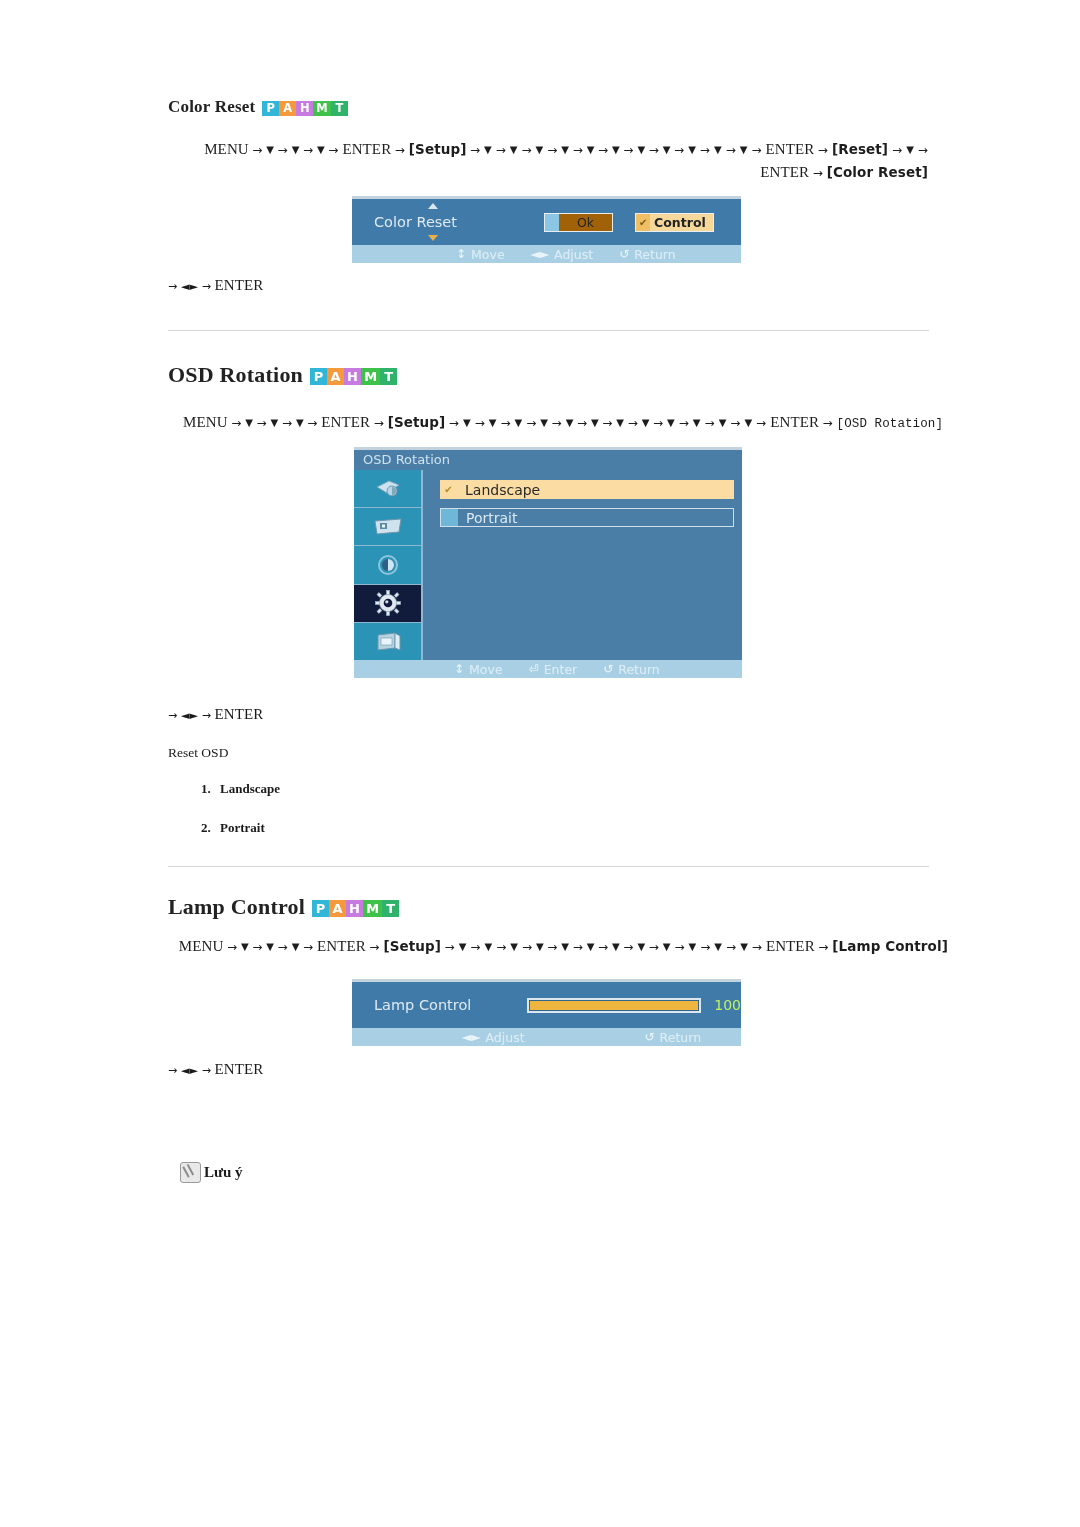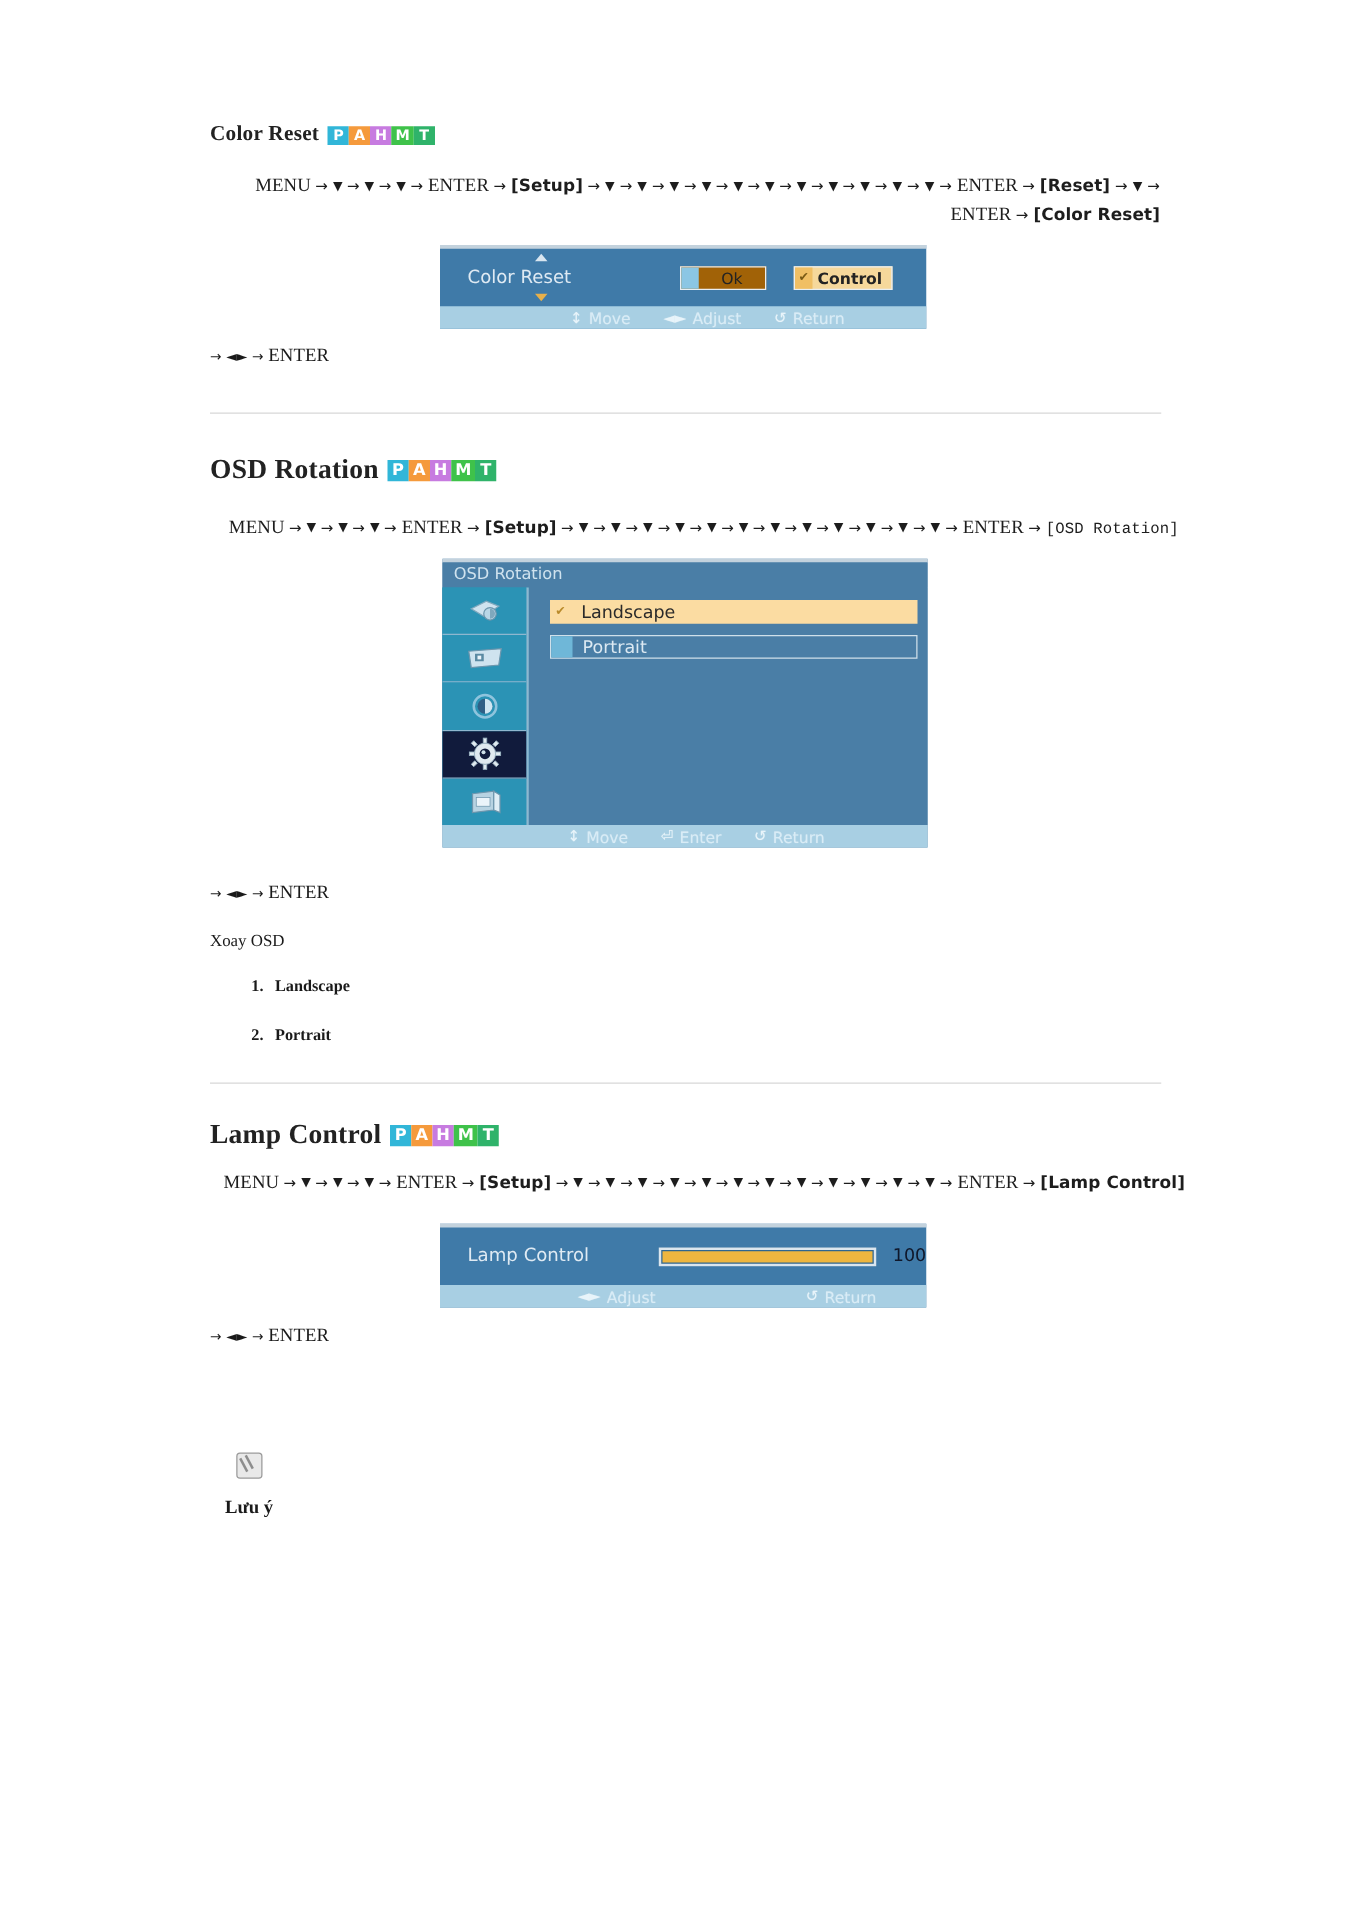--- a/index.html
+++ b/index.html
@@ -189,21 +189,21 @@
     width: 175px;
     height: 15px;
     border: 2px solid #dbe6ee;
     background: #2f6690;
     box-sizing: border-box;
     padding: 1px;
   }
   .slider .fill { height: 100%; background: #eeb63f; }
   .slider-val {
     margin-left: 13px;
-    color: #0f172a;
+    color: #bef264;
     font-size: 14px;
   }
 
   
   .osd-menu {
     width: 388px;
     font-family: "DejaVu Sans", sans-serif;
     background: #4a7ea6;
     border-top: 3px solid #c3d2dd;
     box-sizing: border-box;
@@ -266,25 +266,24 @@
     background: #4a7ea6;
     border: 1px solid #cfe0ea;
     color: #dce9f2;
   }
   .opt.unselected .mark { background: #6fb7d8; }
 
   
   .note-head {
     display: flex;
     align-items: center;
-    gap: 15px;
+    gap: 3px;
     font-weight: bold;
     font-size: 15px;
     color: #1a1a1a;
-    flex-direction: column;
   }
   .note-icon {
     width: 19px; height: 19px;
     border: 1px solid #9a9a9a;
     border-radius: 3px;
     background: #e9e9e9;
     position: relative;
     display: inline-block;
   }
   .note-icon::after {
@@ -445,21 +444,21 @@
         </span>
         <span class="fitem">
           <span class="gl">↺</span>
           <span>Return</span>
         </span>
       </div>
   </div>
 
   <div class="keys" style="position:absolute; left:168px; top:706px;" id="keys-1"><span class="gl">→ </span><span class="gl">◄</span><span class="gl">►</span><span class="gl"> → </span><span class="sc">ENTER</span></div>
 
-  <div class="para" style="position:absolute; left:168px; top:742px;">Xoay OSD</div>
+  <div class="para" style="position:absolute; left:168px; top:742px;">Reset OSD</div>
 
   <ol class="optlist" style="position:absolute; left:168px; top:781px;" id="opt-list">
       <li>Landscape</li>
       <li>Portrait</li>
     </ol>
 
   <hr class="div" style="position:absolute; left:168px; top:866px; width:761px;">
 
   <div style="position:absolute; left:168px; top:894px;" class="sec-title big">
     <span>Lamp Control</span>

